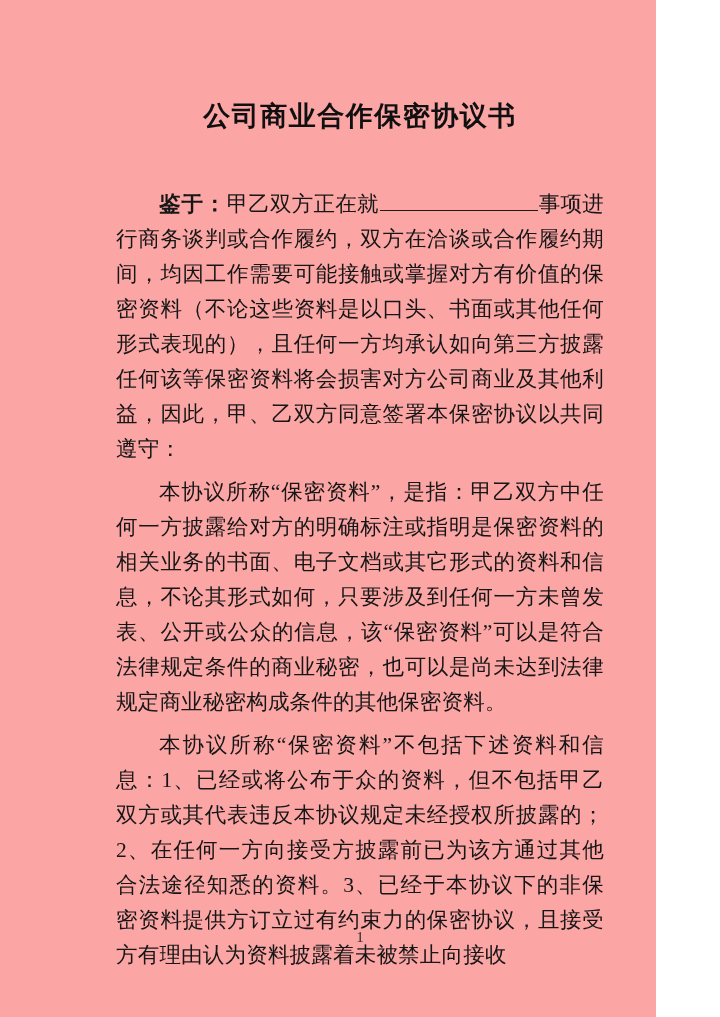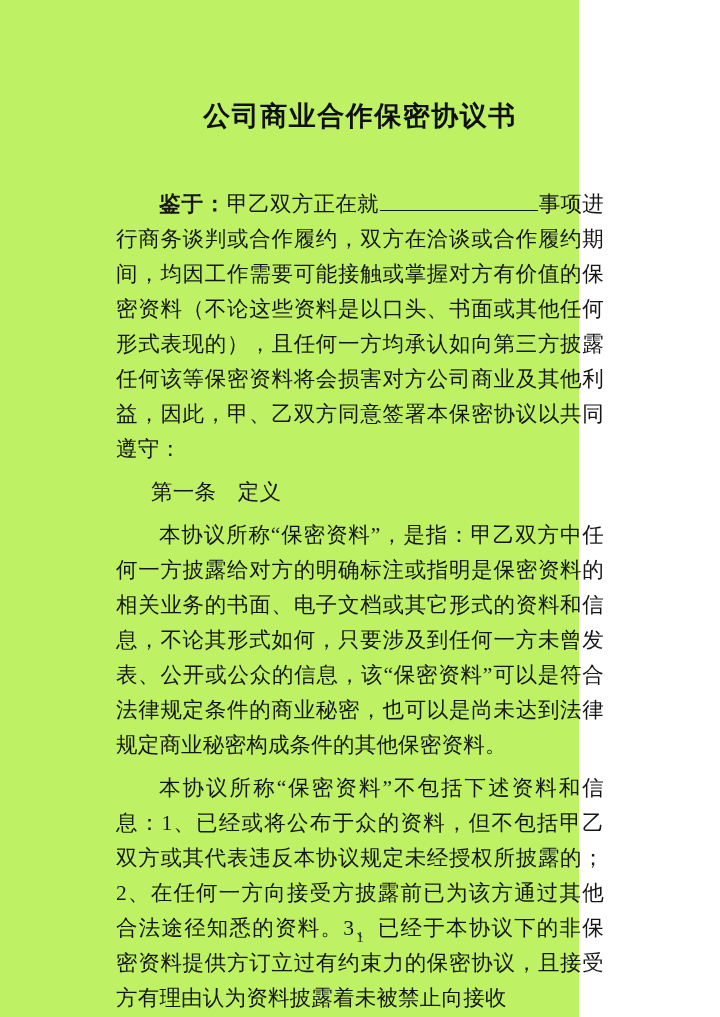--- a/index.html
+++ b/index.html
@@ -10,23 +10,23 @@
     width: 720px;
     height: 1017px;
     background: #ffffff;
     font-family: "Liberation Serif", "DejaVu Serif", serif;
     color: #1a1a1a;
     overflow: hidden;
   }
 
   .page {
     position: relative;
-    width: 579px;
+    width: 656px;
     height: 1017px;
-    background: #bef264;
+    background: #fca5a5;
     box-sizing: border-box;
   }
 
   .doc-body {
     position: absolute;
     left: 108px;
     top: 0;
     width: 504px;
   }
 
@@ -109,21 +109,20 @@
 
   <div class="doc-body">
 
     <h1 class="doc-title">公司商业合作保密协议书</h1>
 
     <div class="party-block">
     </div>
 
     <p class="body-para indent"><span class="lead-label">鉴于：</span><span>甲乙双方正在就</span><span class="fill-blank"></span><span>事项进行商务谈判或合作履约，双方在洽谈或合作履约期间，均因工作需要可能接触或掌握对方有价值的保密资料（不论这些资料是以口头、书面或其他任何形式表现的），且任何一方均承认如向第三方披露任何该等保密资料将会损害对方公司商业及其他利益，因此，甲、乙双方同意签署本保密协议以共同遵守：</span></p>
 
-    <p class="clause-heading">第一条　定义</p>
 
     <p class="body-para indent">本协议所称“保密资料”，是指：甲乙双方中任何一方披露给对方的明确标注或指明是保密资料的相关业务的书面、电子文档或其它形式的资料和信息，不论其形式如何，只要涉及到任何一方未曾发表、公开或公众的信息，该“保密资料”可以是符合法律规定条件的商业秘密，也可以是尚未达到法律规定商业秘密构成条件的其他保密资料。</p>
 
     <p class="body-para indent">本协议所称“保密资料”不包括下述资料和信息：1、已经或将公布于众的资料，但不包括甲乙双方或其代表违反本协议规定未经授权所披露的；2、在任何一方向接受方披露前已为该方通过其他合法途径知悉的资料。3、已经于本协议下的非保密资料提供方订立过有约束力的保密协议，且接受方有理由认为资料披露着未被禁止向接收</p>
 
   </div>
 
   <div class="page-number">1</div>
 
 </div>

